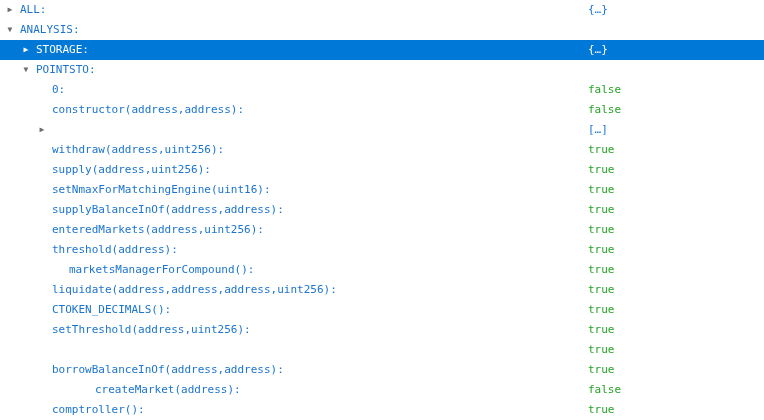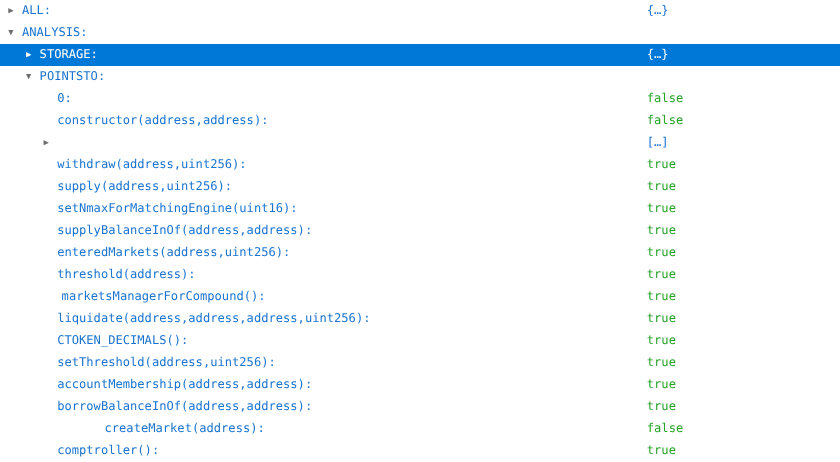--- a/index.html
+++ b/index.html
@@ -111,41 +111,40 @@
     <span class="label" style="left: 52px;">enteredMarkets(address,uint256):</span>
     <span class="value bool">true</span>
   </div>
       <div class="row">
     <span class="arrow" style="left: 36px;"></span>
     <span class="label" style="left: 52px;">threshold(address):</span>
     <span class="value bool">true</span>
   </div>
       <div class="row">
     <span class="arrow" style="left: 36px;"></span>
-    <span class="label" style="left: 56px;">marketsManagerForCompound():</span>
+    <span class="label" style="left: 69px;">marketsManagerForCompound():</span>
     <span class="value bool">true</span>
   </div>
       <div class="row">
     <span class="arrow" style="left: 36px;"></span>
     <span class="label" style="left: 52px;">liquidate(address,address,address,uint256):</span>
     <span class="value bool">true</span>
   </div>
       <div class="row">
     <span class="arrow" style="left: 36px;"></span>
     <span class="label" style="left: 52px; text-align: right;">CTOKEN_DECIMALS():</span>
     <span class="value bool">true</span>
   </div>
       <div class="row">
     <span class="arrow" style="left: 36px;"></span>
     <span class="label" style="left: 52px;">setThreshold(address,uint256):</span>
     <span class="value bool">true</span>
   </div>
       <div class="row">
     <span class="arrow" style="left: 36px;"></span>
-    <span class="label" style="left: 52px;">accountMembership(address,address):</span>
     <span class="value bool">true</span>
   </div>
       <div class="row">
     <span class="arrow" style="left: 36px;"></span>
     <span class="label" style="left: 52px;">borrowBalanceInOf(address,address):</span>
     <span class="value bool">true</span>
   </div>
       <div class="row">
     <span class="arrow" style="left: 36px;"></span>
     <span class="label" style="left: 52px; margin-left: 43px;">createMarket(address):</span>

